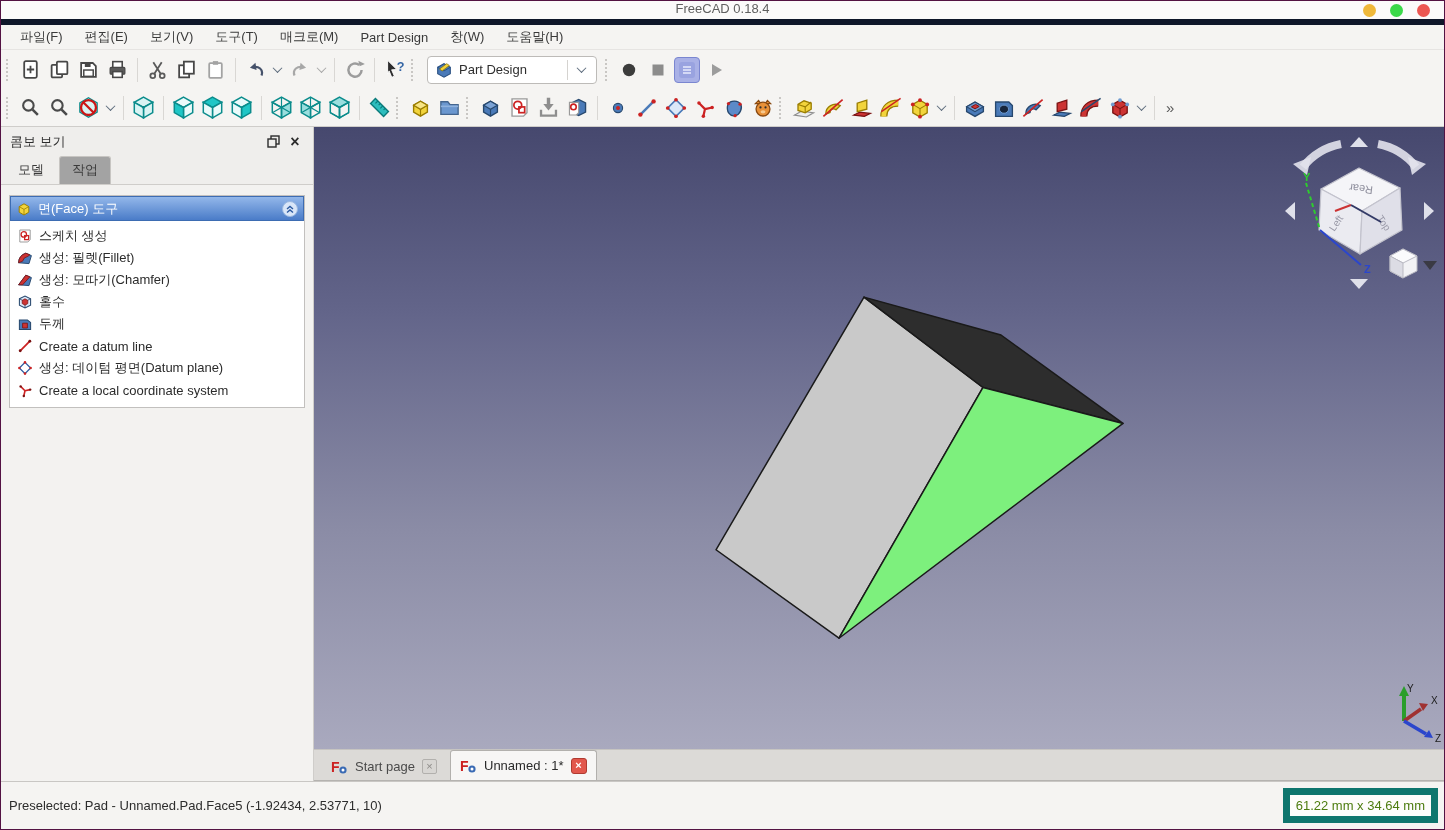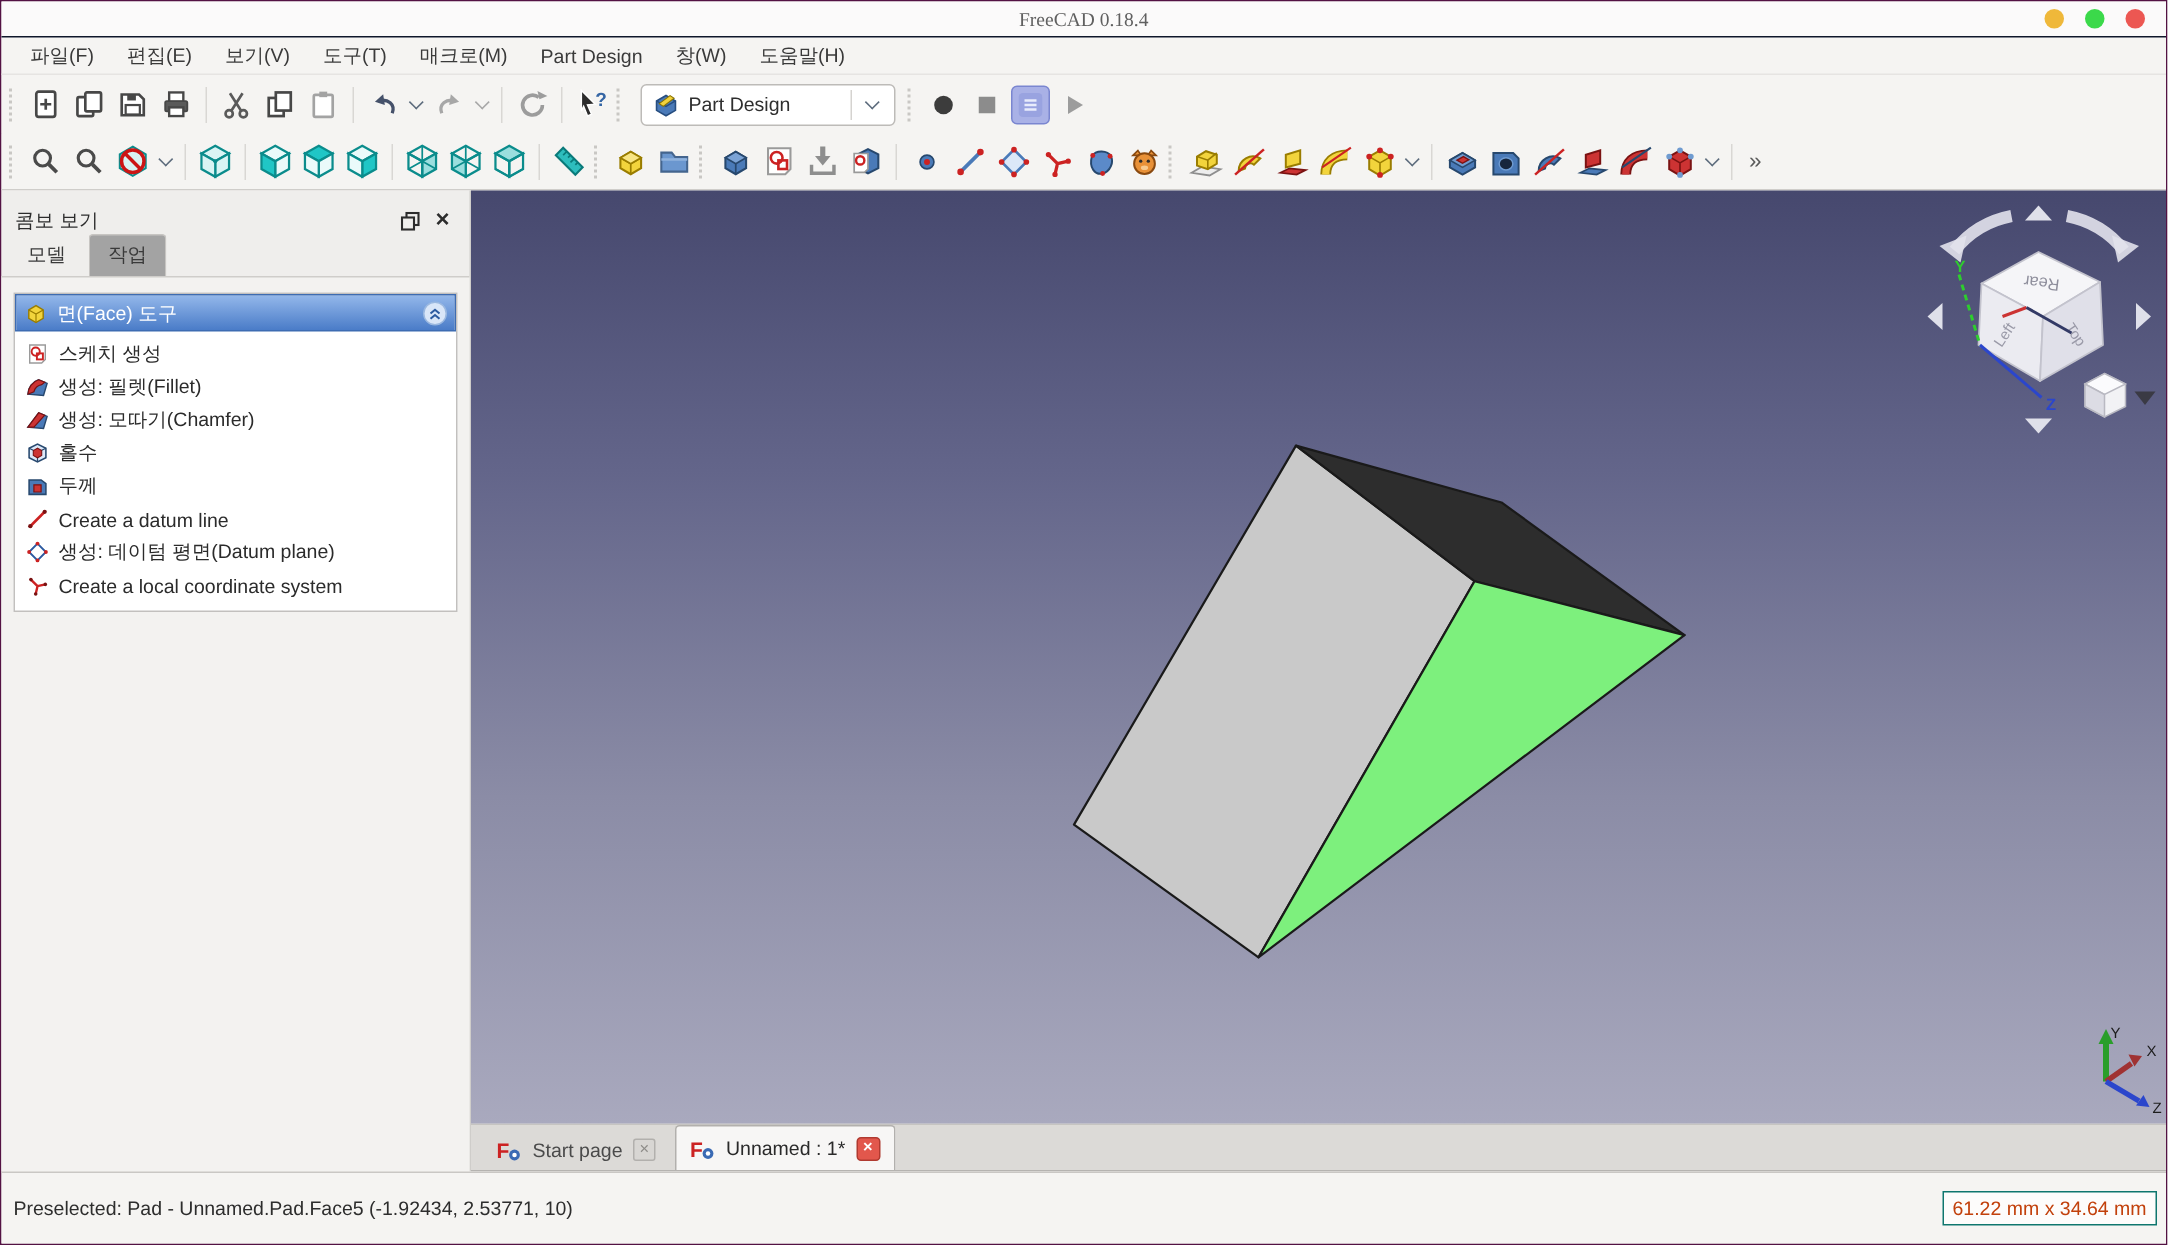--- a/index.html
+++ b/index.html
@@ -1,22 +1,22 @@
 <!DOCTYPE html>
 <html><head>
 <meta charset="utf-8">
 <style>
   * { box-sizing: border-box; margin: 0; padding: 0; }
   html,body { width:1445px; height:830px; }
   body { font-family:"Liberation Sans", sans-serif; background:#f5f4f2; overflow:hidden; }
   .window { width:1445px; height:830px; border:1px solid #531243; display:flex; flex-direction:column; background:#f5f4f2; }
 
   
-  .titlebar { height:24px; background:#fbfafa; border-bottom:1px solid #0f172a; position:relative;
-              display:flex; align-items:center; justify-content:center; flex:none;font-family:Liberation Serif, serif; }
+  .titlebar { height:24px; background:#fbfafa; border-bottom:6px solid #0f172a; position:relative;
+              display:flex; justify-content:center; flex:none; }
   .title { font-size:13px; color:#606060; }
   .lights { position:absolute; right:14px; top:0; height:100%; display:flex; align-items:center; gap:14px; }
   .light { width:13px; height:13px; border-radius:50%; }
 
   
   .menubar { height:25px; background:#f5f4f2; border-bottom:1px solid #e6e4e2; display:flex; align-items:center; padding-left:8px; flex:none; }
   .menu-item { font-size:13px; color:#3a3a3a; padding:2px 11px; cursor:default; }
 
   
   .toolbar { display:flex; align-items:center; background:#f5f4f2; flex:none; }
@@ -35,21 +35,21 @@
   .wb-combo .combo-div { width:1px; height:20px; background:#d5d3d0; }
   .macro-edit-btn { width:26px; height:26px; background:#a9b1e6; border:1px solid #7a86d0; border-radius:4px;
                     display:flex; align-items:center; justify-content:center; }
   .overflow-btn { font-size:15px; color:#5a5a5a; padding:0 6px; }
 
   
   .main { flex:1; display:flex; min-height:0; }
 
   
   .combo-panel { width:313px; flex:none; background:#efeeec; display:flex; flex-direction:column; border-right:1px solid #cfcdca; }
-  .panel-head { height:29px; display:flex; align-items:flex-end; padding:0 9px; font-size:13px; color:#2c2c2c; flex:none; }
+  .panel-head { height:29px; display:flex; align-items:center; padding:0 9px; font-size:13px; color:#2c2c2c; flex:none; }
   .panel-head .spacer { flex:1; }
   .panel-head .hbtn { width:18px; height:18px; display:flex; align-items:center; justify-content:center; margin-left:4px; color:#2c2c2c; }
   .panel-tabs { height:28px; display:flex; align-items:flex-end; padding-left:4px; gap:2px; flex:none;font-family:Liberation Serif, serif; }
   .ptab { padding:4px 12px 5px; font-size:13px; color:#3a3a3a; border:1px solid transparent; border-bottom:none; }
   .ptab.active { background:#a3a3a3; border-color:#c7c5c2; border-radius:3px 3px 0 0; }
   .panel-content { flex:1; background:#f3f2f0; border-top:1px solid #cfcdca; padding:10px 8px; overflow:hidden; }
   .task-box { background:#ffffff; border:1px solid #c2c0be; }
   .task-head { height:25px; background:linear-gradient(#93b7ea,#4a7cc8); border:1px solid #3d6cb2;
                display:flex; align-items:center; padding:0 5px; gap:6px; }
   .task-head-title { color:#ffffff; font-weight:normal; font-size:13px; flex:1; }
@@ -74,21 +74,21 @@
   .mditab.active { background:#f7f6f5; border:1px solid #b2b0ad; border-bottom:none; border-radius:3px 3px 0 0; height:30px; color:#2a2a2a; }
   .close-gray { width:15px; height:15px; background:#d8d6d3; border:1px solid #b2b0ad; border-radius:2px;
                 color:#8d8b88; font-size:11px; line-height:1; display:flex; align-items:center; justify-content:center; }
   .close-red { width:16px; height:16px; background:#e2574c; border:1px solid #b03a30; border-radius:3px;
                color:#fff; font-size:11px; font-weight:bold; line-height:1; display:flex; align-items:center; justify-content:center; }
 
   
   .statusbar { height:48px; background:#f5f4f2; border-top:1px solid #c9c7c4; display:flex; align-items:center;
                justify-content:space-between; padding:0 6px 0 8px; flex:none; }
   .status-msg { font-size:13px; color:#2d2d2d; }
-  .dim-box { border:1px solid #0f766e; background:#fdfcfb; padding:3px 6px; font-size:13px; color:#c2410c; }
+  .dim-box { border:7px solid #0f766e; background:#fdfcfb; padding:3px 6px; font-size:13px; color:#4d7c0f; }
 </style>
 </head>
 <body>
 
 <div class="window">
 
   <div class="titlebar">
     <div class="title">FreeCAD 0.18.4</div>
     <div class="lights">
       <span class="light" style="background:#efb83a"></span>

